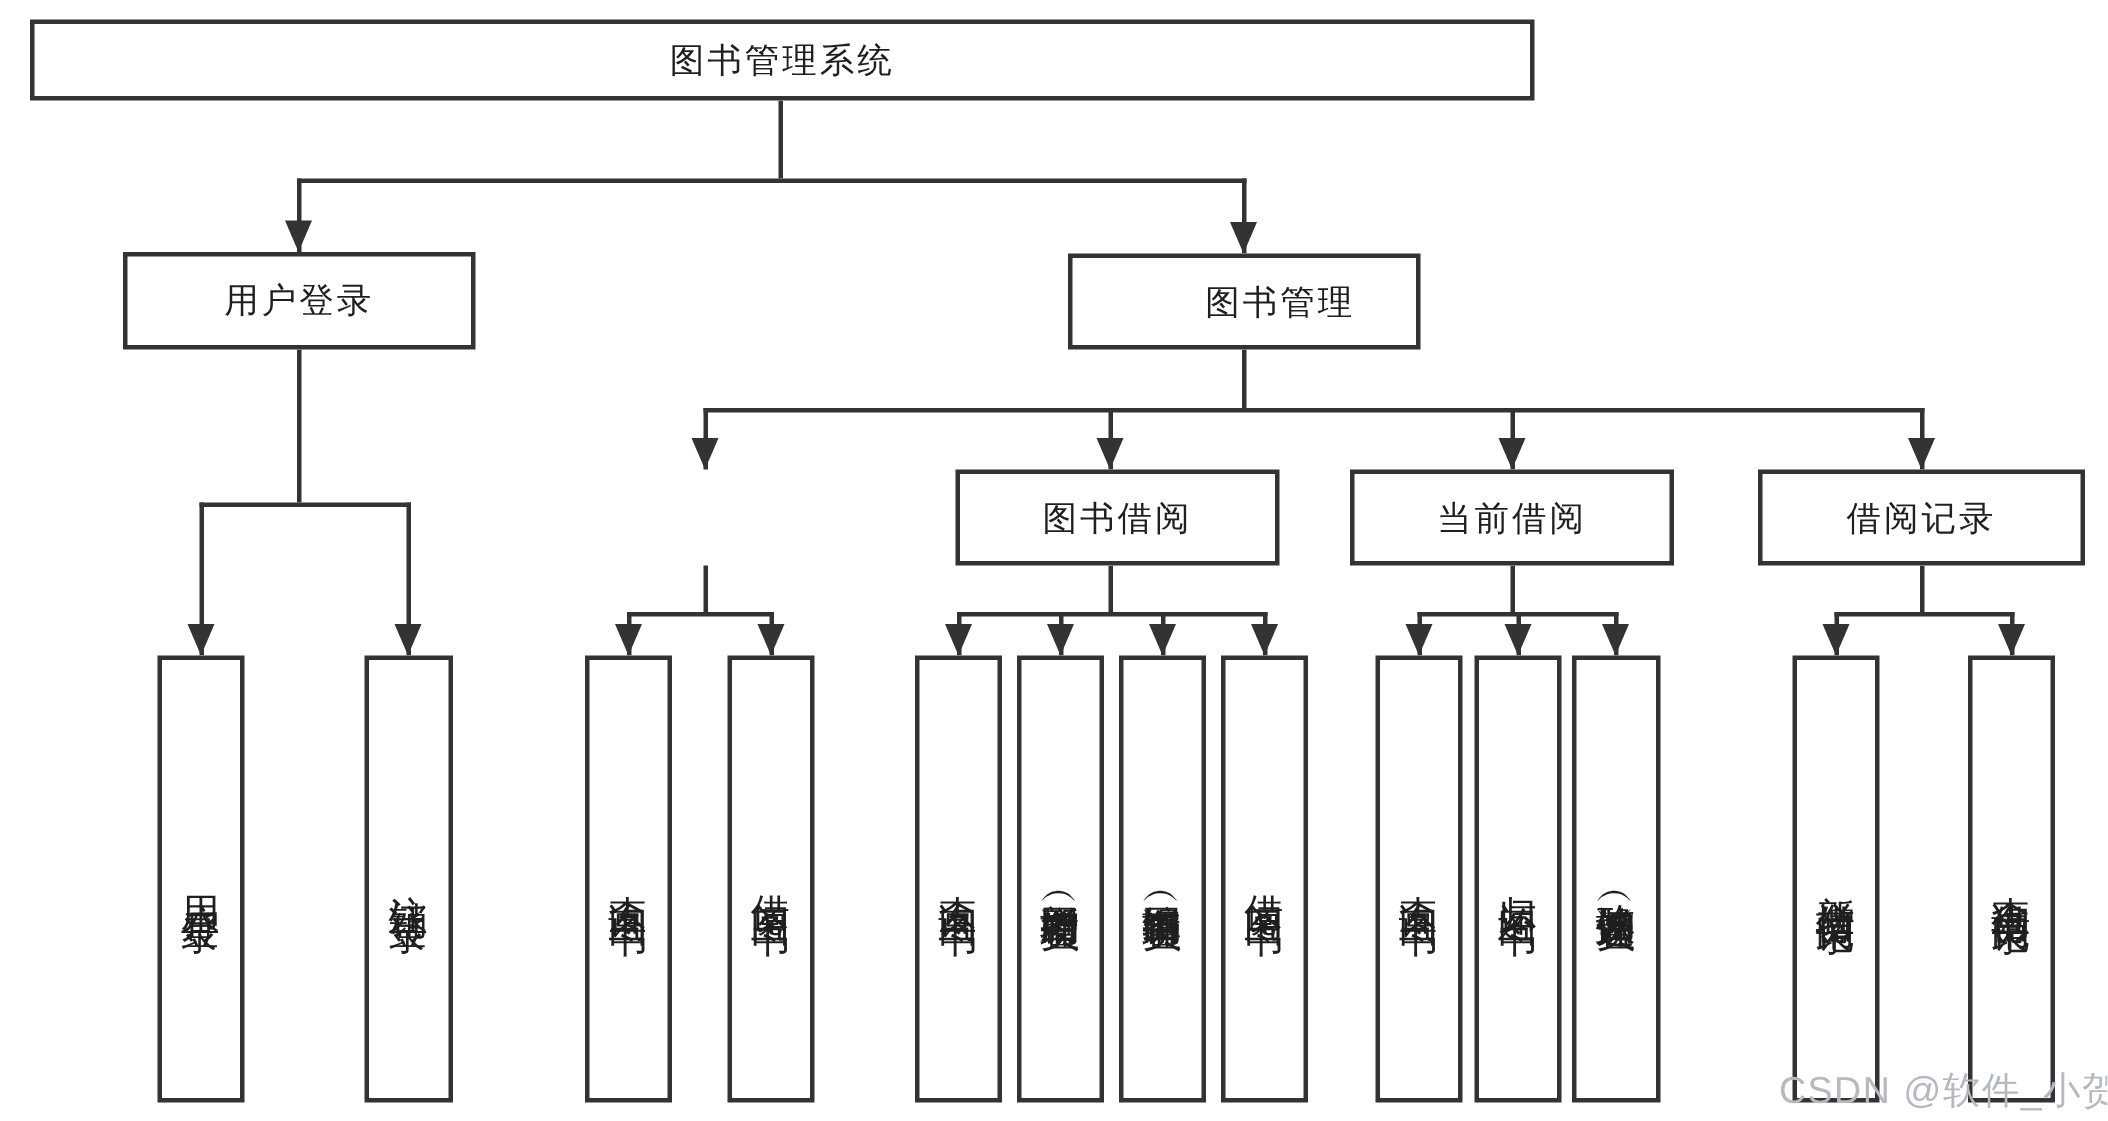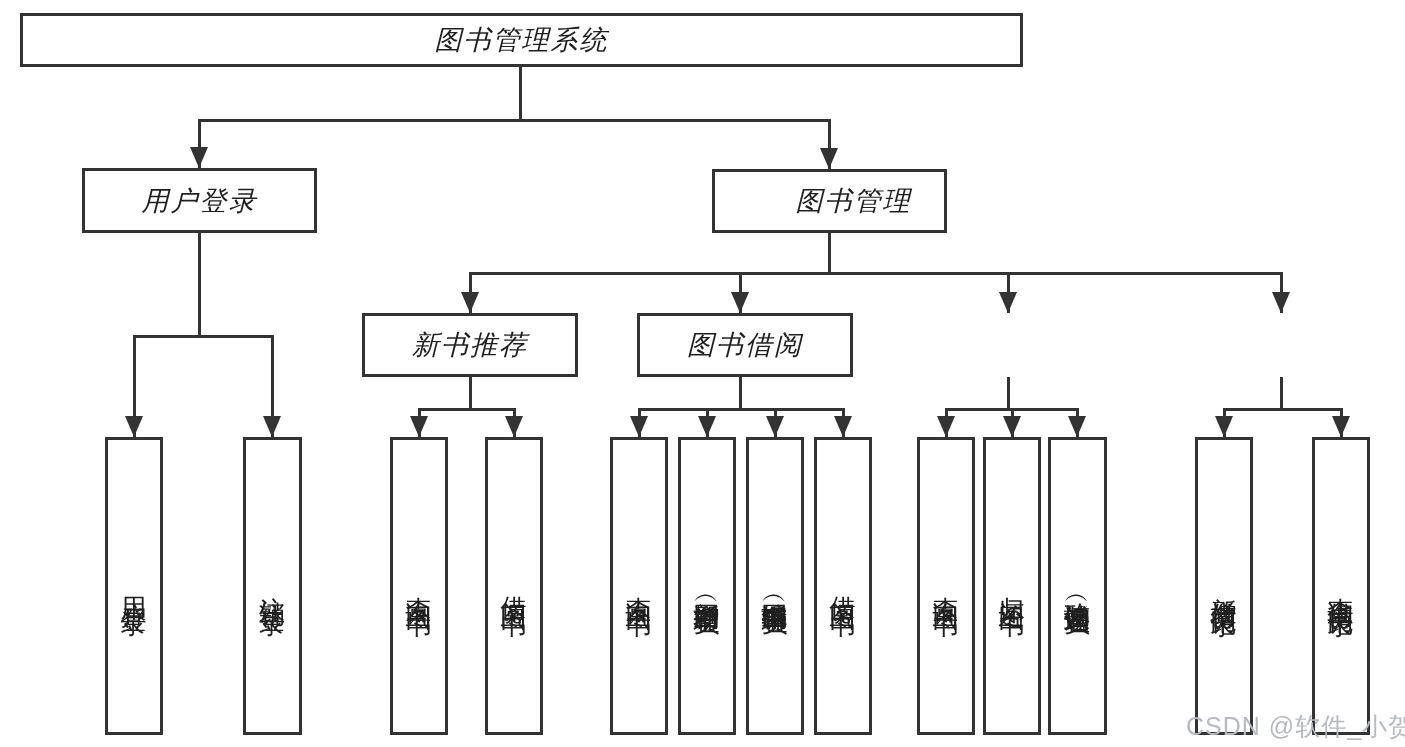--- a/index.html
+++ b/index.html
@@ -17,24 +17,23 @@
   }
   .box{
     position:absolute;
     box-sizing:border-box;
     background:#ffffff;
     border:3px solid var(--line);
     display:flex;align-items:center;justify-content:center;
   }
   .lbl{
     color:var(--text);
-    font-size:27px;
+    font-size:23px;
     letter-spacing:2px;
     white-space:nowrap;
-    font-style:italic;
   }
   .vlbl{
     color:var(--text);
     font-size:26px;
     writing-mode:vertical-rl;
     text-orientation:mixed;
     letter-spacing:5px;
     line-height:1;
     white-space:nowrap;
   }
@@ -109,25 +108,28 @@
     <span class="lbl">图书管理系统</span>
   </div>
 
   <div class="box" style="left:82px;top:168px;width:235px;height:65px;">
     <span class="lbl">用户登录</span>
   </div>
   <div class="box" style="left:712px;top:169px;width:235px;height:64px;padding-left:48px;">
     <span class="lbl">图书管理</span>
   </div>
 
-  <div class="box" style="left:362px;top:313px;width:216px;height:64px;">
-    <span class="lbl">新书推荐</span>
-  </div>
   <div class="box" style="left:637px;top:313px;width:216px;height:64px;">
     <span class="lbl">图书借阅</span>
+  </div>
+  <div class="box" style="left:900px;top:313px;width:216px;height:64px;">
+    <span class="lbl">当前借阅</span>
+  </div>
+  <div class="box" style="left:1172px;top:313px;width:218px;height:64px;">
+    <span class="lbl">借阅记录</span>
   </div>
 
   <div class="box" style="left:105px;top:437px;width:58px;height:298px;">
     <span class="vlbl">用户登录</span>
   </div>
   <div class="box" style="left:243px;top:437px;width:59px;height:298px;">
     <span class="vlbl">注销登录</span>
   </div>
 
   <div class="box" style="left:390px;top:437px;width:58px;height:298px;">

